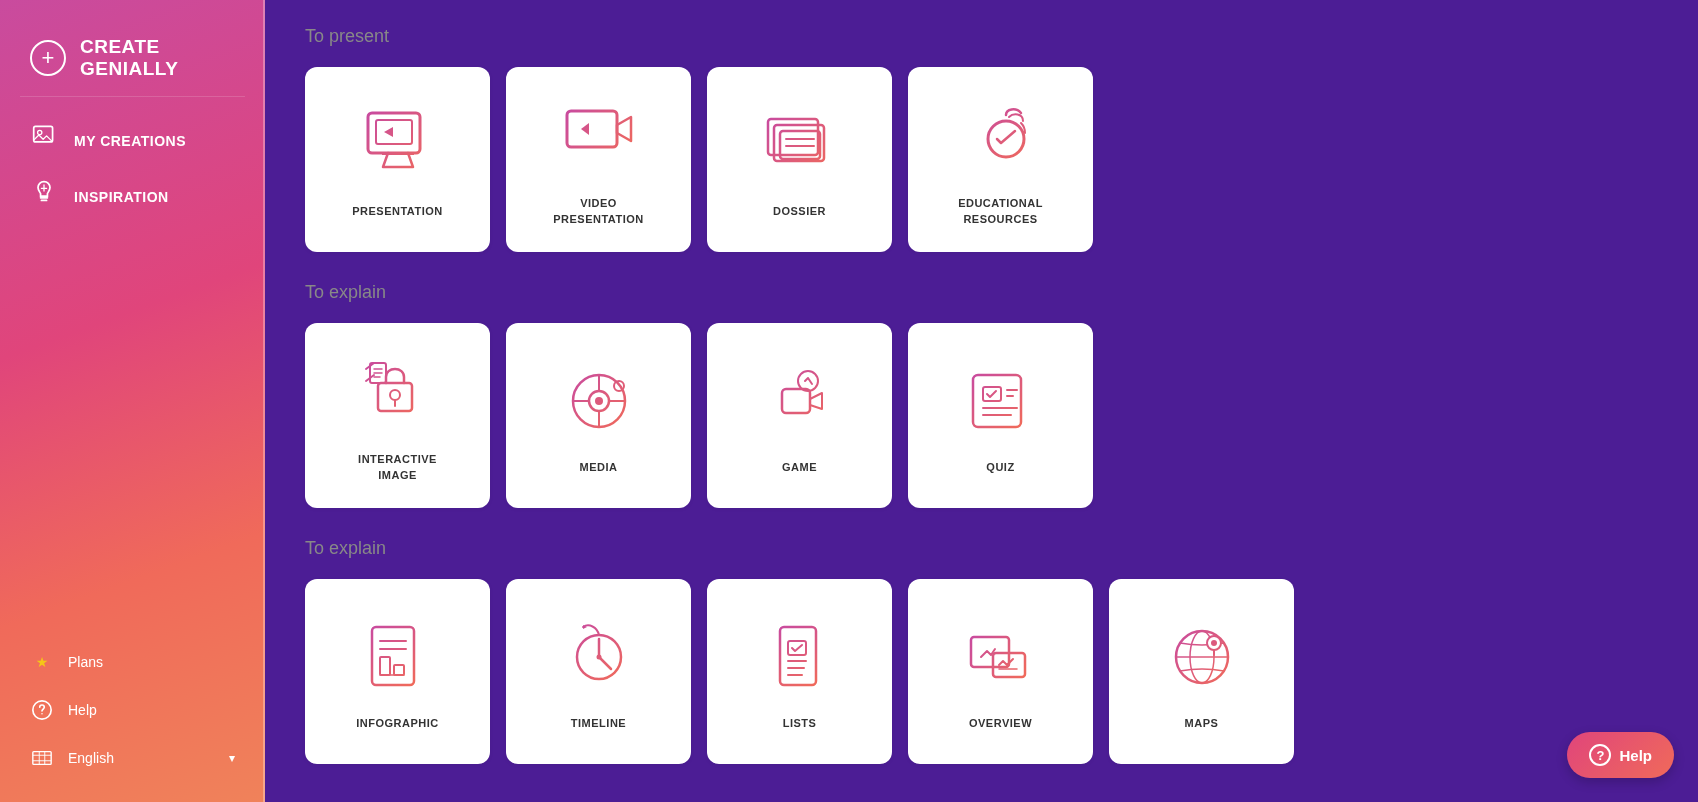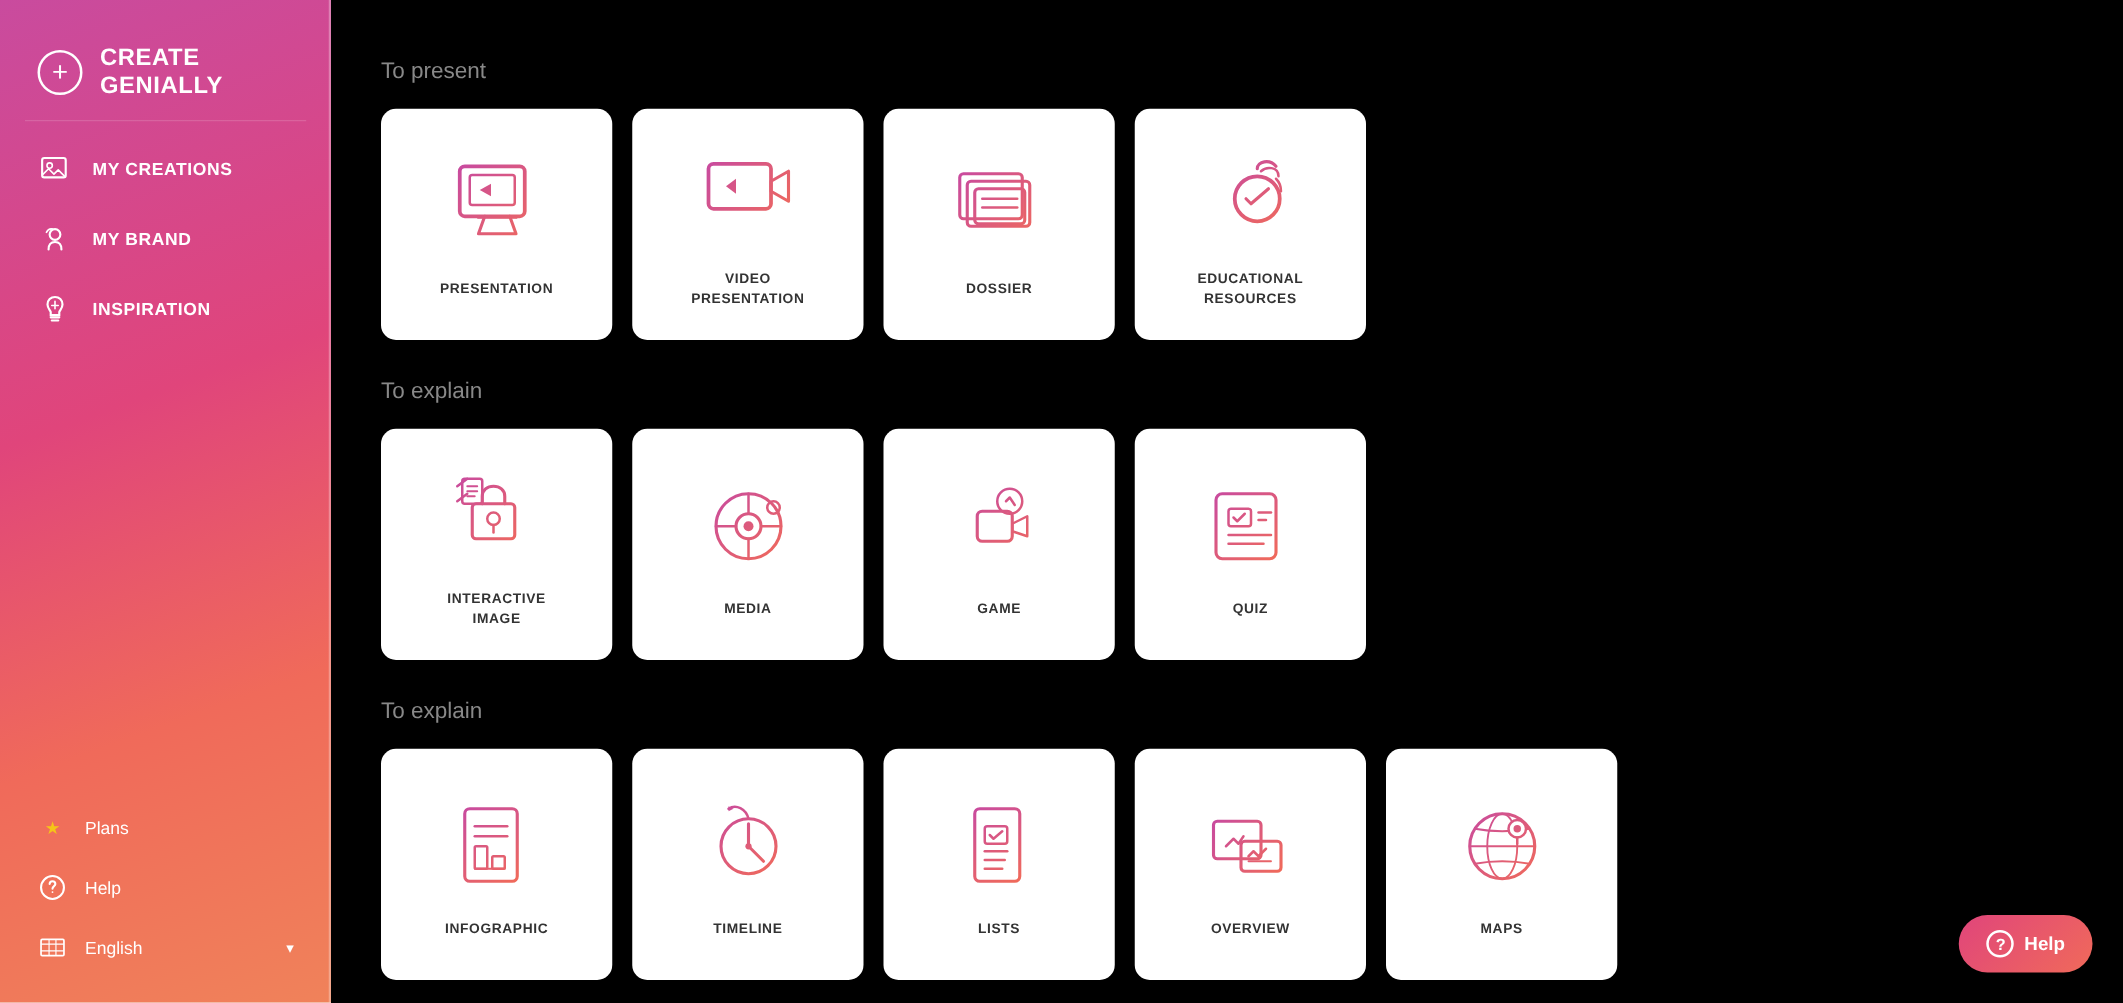--- a/index.html
+++ b/index.html
@@ -45,21 +45,21 @@
     }
 
     .create-btn span {
       font-size: 19px;
       font-weight: 700;
       letter-spacing: 0.5px;
     }
 
     .nav-item {
       display: flex;
-      align-items: center;
+      align-items: flex-end;
       gap: 16px;
       padding: 14px 10px;
       cursor: pointer;
       color: white;
       text-decoration: none;
     }
 
     .nav-item .nav-icon {
       width: 28px;
       height: 28px;
@@ -107,22 +107,22 @@
       margin-left: auto;
       font-size: 12px;
     }
 
     .star-icon { color: #f5c518; font-size: 18px; }
 
     
     .main-content {
       flex: 1;
       overflow-y: auto;
-      padding: 36px 40px;
-      background: #000000;
+      padding: 16px 40px;
+      background: #4c1d95;
     }
 
     .section-title {
       font-size: 18px;
       color: #888;
       font-weight: 400;
       margin-bottom: 20px;
       margin-top: 10px;
     }
 
@@ -233,30 +233,20 @@
       <div class="nav-icon">
         <svg viewBox="0 0 28 28" fill="none" xmlns="http://www.w3.org/2000/svg" width="24" height="24">
           <rect x="2" y="4" width="22" height="18" rx="2" stroke="white" stroke-width="2" fill="none"></rect>
           <circle cx="9" cy="11" r="2.5" stroke="white" stroke-width="1.5" fill="none"></circle>
           <path d="M2 20 L8 14 L13 19 L17 15 L24 22" stroke="white" stroke-width="1.5" fill="none" stroke-linejoin="round"></path>
         </svg>
       </div>
       <span class="nav-label">MY CREATIONS</span>
     </div>
 
-    <div class="nav-item">
-      <div class="nav-icon">
-        <svg viewBox="0 0 28 28" fill="none" xmlns="http://www.w3.org/2000/svg" width="24" height="24">
-          <circle cx="14" cy="10" r="5" stroke="white" stroke-width="2" fill="none"></circle>
-          <path d="M8 24 C8 20 10 17 14 17 C18 17 20 20 20 24" stroke="white" stroke-width="2" fill="none" stroke-linecap="round"></path>
-          <path d="M6 8 Q8 4 12 5" stroke="white" stroke-width="1.5" fill="none" stroke-linecap="round"></path>
-        </svg>
-      </div>
-      <span class="nav-label">MY BRAND</span>
-    </div>
 
     <div class="nav-item">
       <div class="nav-icon">
         <svg viewBox="0 0 28 28" fill="none" xmlns="http://www.w3.org/2000/svg" width="24" height="24">
           <path d="M14 3 C10 3 7 6 7 10 C7 13 9 15 10 17 L10 20 L18 20 L18 17 C19 15 21 13 21 10 C21 6 18 3 14 3Z" stroke="white" stroke-width="2" fill="none"></path>
           <path d="M10 22 L18 22" stroke="white" stroke-width="2" stroke-linecap="round"></path>
           <path d="M11 25 L17 25" stroke="white" stroke-width="2" stroke-linecap="round"></path>
           <path d="M14 7 L14 14 M11 11 L17 11" stroke="white" stroke-width="1.5" stroke-linecap="round"></path>
         </svg>
       </div>

